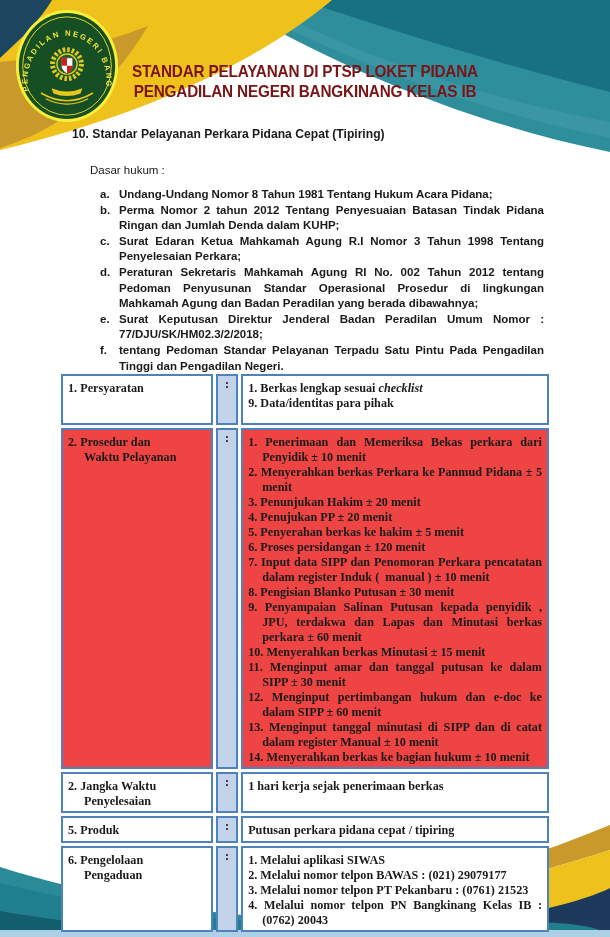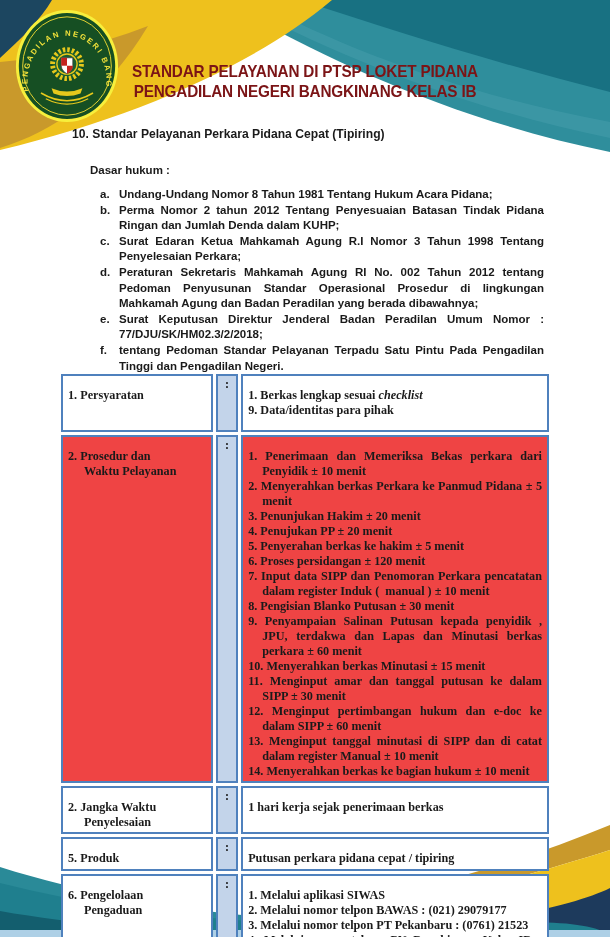--- a/index.html
+++ b/index.html
@@ -11,31 +11,31 @@
   .header-art{position:absolute;top:0;left:0;width:610px;height:160px;z-index:0;}
   .logo{position:absolute;top:6px;left:14px;width:106px;height:120px;z-index:2;}
   
   .title-wrap{position:absolute;top:62px;left:0;right:0;text-align:center;z-index:1;
     color:#7b1416;font-weight:bold;font-size:17px;line-height:20px;letter-spacing:-0.2px;
     transform:scaleX(0.9);transform-origin:50% 0;}
   
   .section-head{position:absolute;top:127px;left:72px;z-index:1;font-weight:bold;
     font-size:12.5px;display:flex;transform:scaleX(0.97);transform-origin:0 0;}
   .section-head .num{width:21px;}
-  .dasar{position:absolute;top:164px;left:90px;z-index:1;font-weight:bold;font-size:11.5px;}
+  .dasar{position:absolute;top:164px;left:90px;z-index:1;font-weight:normal;font-size:11.5px;}
   
   .lb-list{position:absolute;top:187px;left:100px;width:444px;z-index:1;}
   .lb-item{display:flex;font-weight:bold;font-size:11.5px;line-height:15.6px;}
   .lb-letter{width:19px;flex:0 0 19px;}
   .lb-text{flex:1;text-align:justify;}
   
   table.svc{position:absolute;top:371px;left:58px;width:494px;z-index:1;
     border-collapse:separate;border-spacing:3px;table-layout:fixed;
     font-family:"Liberation Serif",serif;font-size:12.2px;font-weight:bold;line-height:15px;}
-  table.svc td{border:2px solid #4f81bd;vertical-align:top;background:#ffffff;padding:12px 5px 2px 5px;}
+  table.svc td{border:2px solid #4f81bd;vertical-align:top;background:#ffffff;padding:5px 5px 2px 5px;}
   table.svc col.c1{width:150px;} table.svc col.c2{width:22px;} table.svc col.c3{width:304px;}
   table.svc td.colon{background:#c3d4ea;text-align:center;padding:1px 0;}
   table.svc tr.shaded td.label,table.svc tr.shaded td.content{background:#ef4444;}
   table.svc td.label .cont{padding-left:16px;}
   table.svc td.content p{margin:0;text-align:justify;padding-left:14px;text-indent:-14px;white-space:pre-wrap;}
   table.svc tr:nth-child(1) td{height:40px;}
   table.svc tr:nth-child(3) td{height:30px;}
   table.svc tr:nth-child(4) td{height:16px;}
   table.svc tr:nth-child(5) td{height:20px;}
   table.svc tr:nth-child(6) td{height:80px;}

